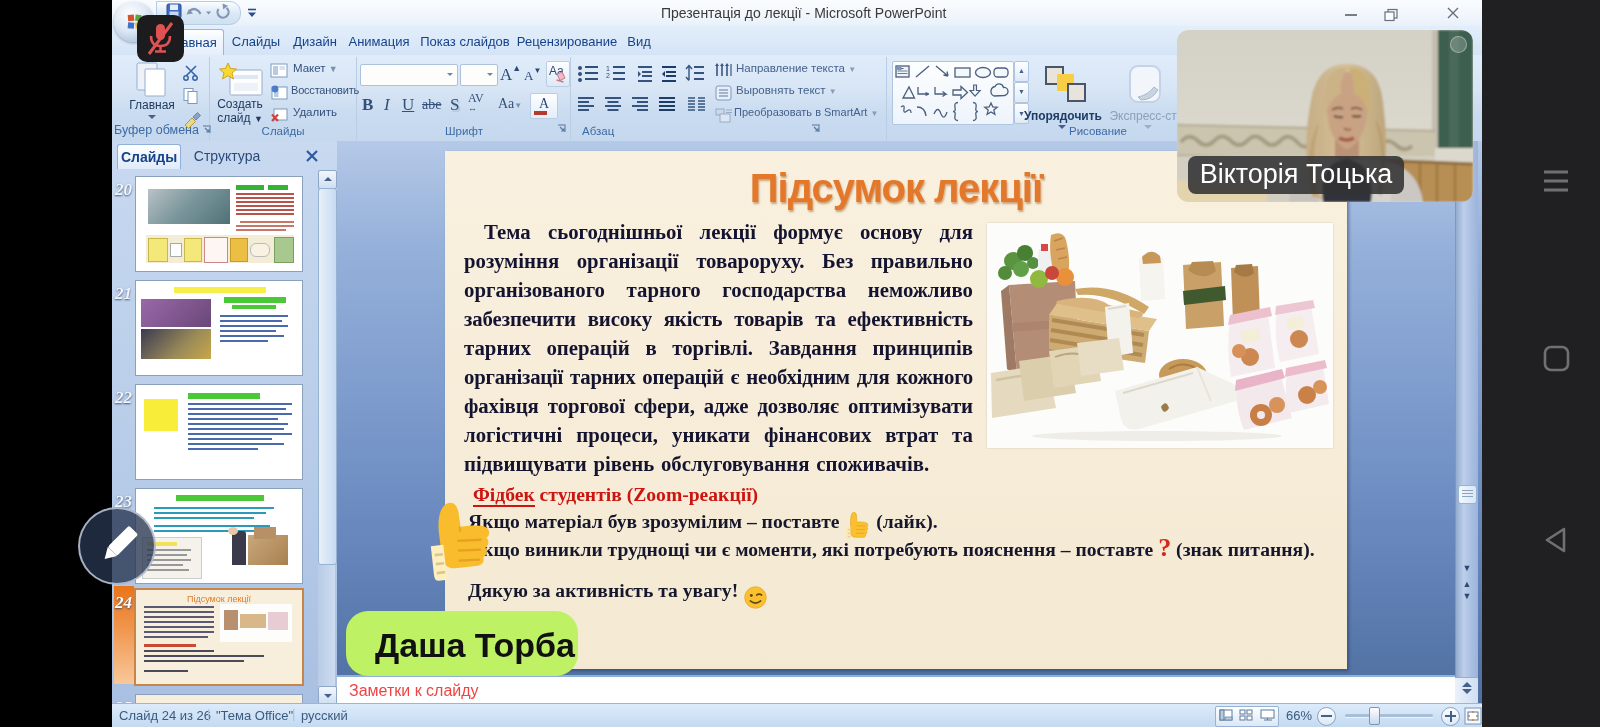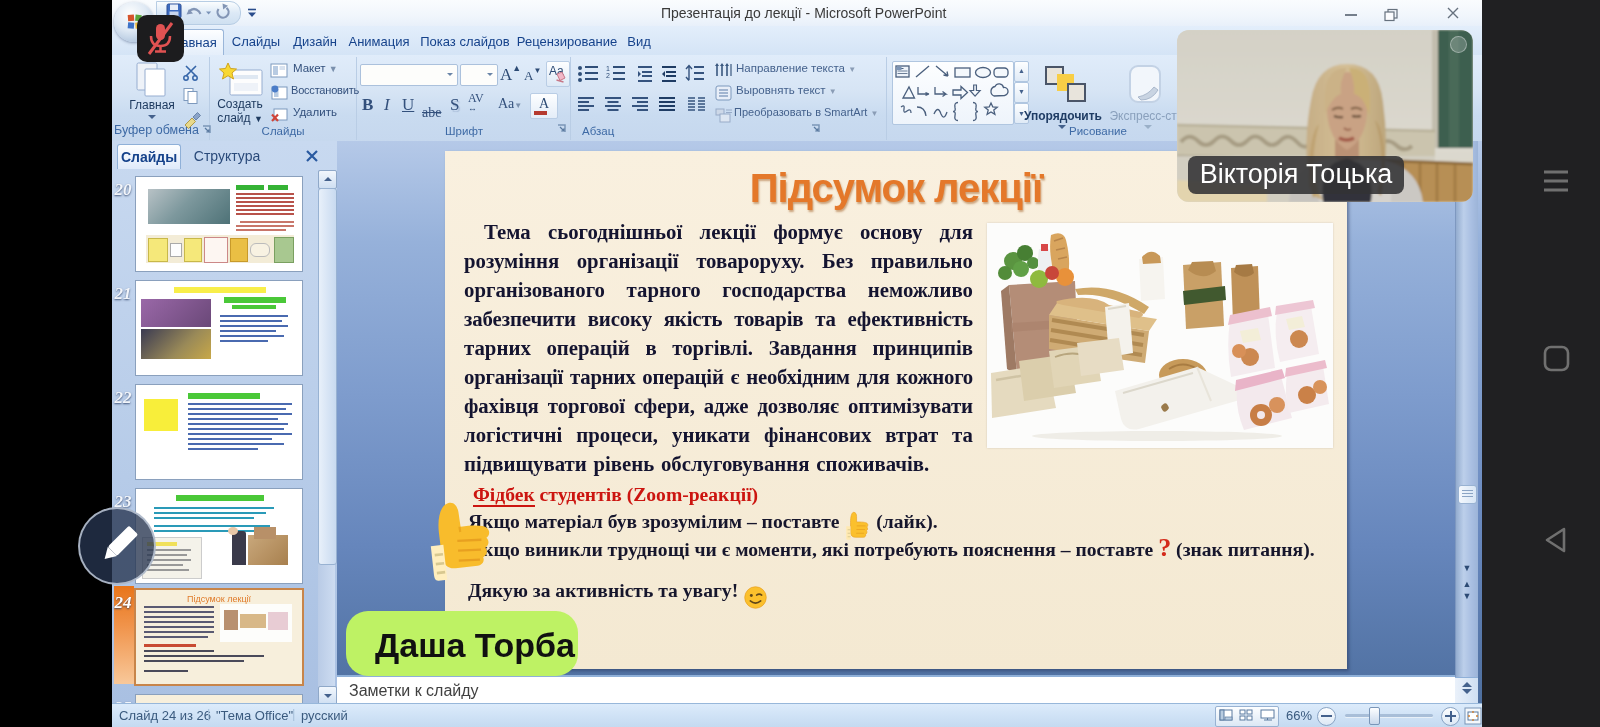--- a/index.html
+++ b/index.html
@@ -22,33 +22,33 @@
   .combo:after{content:"";position:absolute;right:4px;top:8px;border:3px solid transparent;border-top-color:#6a85a8;}
   .smallbtn{position:absolute;height:20px;color:#33507c;font-size:11.5px;text-align:left;white-space:nowrap;}
   
   #mainarea{position:absolute;left:0;top:141px;width:1370px;height:562px;background:linear-gradient(180deg,#b5c9e8 0%,#96b1da 18%,#7e9ccd 45%,#6686bc 72%,#4e6f9f 100%);}
   
   #panel{position:absolute;left:0;top:0;width:225px;height:562px;background:linear-gradient(180deg,#c8d9f0,#b6cbe8 60%,#a9c0e2);}
   #paneltabs{position:absolute;left:0;top:3px;width:225px;height:25px;}
   .ptab{position:absolute;top:0;height:24px;line-height:24px;font-size:14px;color:#15428b;text-align:center;}
   .ptab.active{background:linear-gradient(180deg,#fdfeff,#dfeafa);border:1px solid #8fb0d8;border-bottom:none;border-radius:3px 3px 0 0;font-weight:bold;}
   .thumbwrap{position:absolute;left:23px;width:166px;height:94px;background:#fff;border:1px solid #8aa0bd;}
-  .snum{position:absolute;left:-22px;top:3px;width:18px;color:#f2f5fa;font-size:17px;font-weight:bold;font-style:italic;text-align:center;text-shadow:0 1px 2px rgba(30,50,90,.8);font-family:"Liberation Serif",serif;}
+  .snum{position:absolute;left:-22px;top:3px;width:18px;color:#f2f5fa;font-size:17px;font-weight:bold;font-style:italic;text-align:right;text-shadow:0 1px 2px rgba(30,50,90,.8);font-family:"Liberation Serif",serif;}
   
   #slide{position:absolute;left:333px;top:10px;width:902px;height:518px;background:linear-gradient(180deg,#f9f0df,#f4e9d2);box-shadow:2px 2px 3px rgba(30,45,80,.45);}
   
   #slidetitle{position:absolute;left:0;width:902px;top:15px;text-align:center;font-size:40px;font-weight:bold;color:#e4782a;letter-spacing:-1px;text-shadow:1px 2px 2px rgba(160,90,30,.5);}
   #bodytext{position:absolute;left:19px;top:66px;width:509px;font-family:"Liberation Serif",serif;font-weight:bold;font-size:20.8px;color:#141430;}
   .jl{text-align:justify;text-align-last:justify;height:29px;line-height:29px;}
   #slideimg{position:absolute;left:542px;top:72px;width:346px;height:225px;background:#fefefe;box-shadow:0 0 2px rgba(0,0,0,.15);}
   #feedback{position:absolute;left:23px;top:331px;font-family:"Liberation Serif",serif;font-weight:bold;font-size:19.6px;color:#16162c;line-height:26.5px;white-space:nowrap;}
   .emj{vertical-align:-7px;margin-top:-12px;margin-bottom:-6px;}
   
   #notes{position:absolute;left:225px;top:534px;width:1118px;height:28px;background:#fff;border-top:2px solid #8fb0d8;}
-  #notes span{position:absolute;left:12px;top:5px;font-size:16px;color:#404040;}
+  #notes span{position:absolute;left:12px;top:5px;font-size:16px;color:#ef4444;}
   
   #statusbar{position:absolute;left:0;top:703px;width:1370px;height:24px;background:linear-gradient(180deg,#dcebfb,#c3d9f0);border-top:1px solid #97b7da;font-size:13px;color:#3a5a7e;}
   
   #navbar{position:absolute;left:1482px;top:0;width:118px;height:727px;background:#202022;}
   
   #webcam{position:absolute;left:1177px;top:30px;width:296px;height:172px;border-radius:12px;overflow:hidden;background:#d8d4c8;}
   #wcname{position:absolute;left:11px;top:126px;width:216px;height:38px;background:rgba(50,50,52,.88);border-radius:8px;color:#fff;font-size:27px;text-align:center;line-height:37px;}
 </style>
 </head>
 <body>
@@ -184,21 +184,21 @@
       <div class="abs" style="left:188px;top:4px;width:22px;height:24px;border:1px solid #b9cde5;border-radius:2px;background:linear-gradient(180deg,#fdfeff,#dde9f6);">
         <span style="position:absolute;left:2px;top:2px;font-size:12px;color:#2c4a74;">Aa</span>
           <svg style="position:absolute;left:8px;top:9px" width="12" height="12" viewBox="0 0 12 12">
             <path d="M2 3 l5 -2 3 6 -5 2.5 z" fill="#f2b8c8" stroke="#c87888" stroke-width="1"></path>
             <path d="M1.5 9 l7 2" stroke="#c87888" stroke-width="1.5"></path>
           </svg>
       </div>
       <div class="smallbtn" style="left:4px;top:38px;width:18px;font-size:17px;font-weight:bold;font-family:'Liberation Serif',serif;">B</div>
       <div class="smallbtn" style="left:26px;top:38px;width:14px;font-size:17px;font-style:italic;font-family:'Liberation Serif',serif;">I</div>
       <div class="smallbtn" style="left:44px;top:38px;width:18px;font-size:17px;text-decoration:underline;font-family:'Liberation Serif',serif;">U</div>
-      <div class="smallbtn" style="left:64px;top:48px;width:26px;font-size:14px;text-decoration:line-through;font-family:'Liberation Serif',serif;">abe</div>
+      <div class="smallbtn" style="left:64px;top:40px;width:26px;font-size:14px;text-decoration:line-through;font-family:'Liberation Serif',serif;">abe</div>
       <div class="smallbtn" style="left:92px;top:38px;width:16px;font-size:17px;font-family:'Liberation Serif',serif;text-shadow:1.5px 1.5px 1px #a8bcd8;">S</div>
       <div class="smallbtn" style="left:110px;top:37px;width:24px;font-size:12px;line-height:9px;font-family:'Liberation Serif',serif;">AV<br><span style="font-size:9px;">↔</span></div>
       <div class="smallbtn" style="left:140px;top:39px;width:24px;font-size:14px;font-family:'Liberation Serif',serif;">Aa<span style="font-size:8px;color:#7a90ad;">▼</span></div>
       <div class="abs" style="left:172px;top:36px;width:26px;height:24px;border:1px solid #b9cde5;border-radius:2px;text-align:center;background:linear-gradient(180deg,#fdfeff,#e4edf8);">
         <span style="font-size:14px;color:#2c4a74;font-family:'Liberation Serif',serif;">A</span>
         <div style="position:absolute;left:3px;bottom:3px;width:13px;height:4px;background:#b53a30;"></div>
       </div>
       <div class="grouplabel">Шрифт</div>
       <div class="abs" style="right:4px;bottom:3px;"><svg width="9" height="9" viewBox="0 0 9 9" style="vertical-align:0">
             <path d="M1 1 h7 v7" fill="none" stroke="#7b96b8" stroke-width="1.5"></path>

